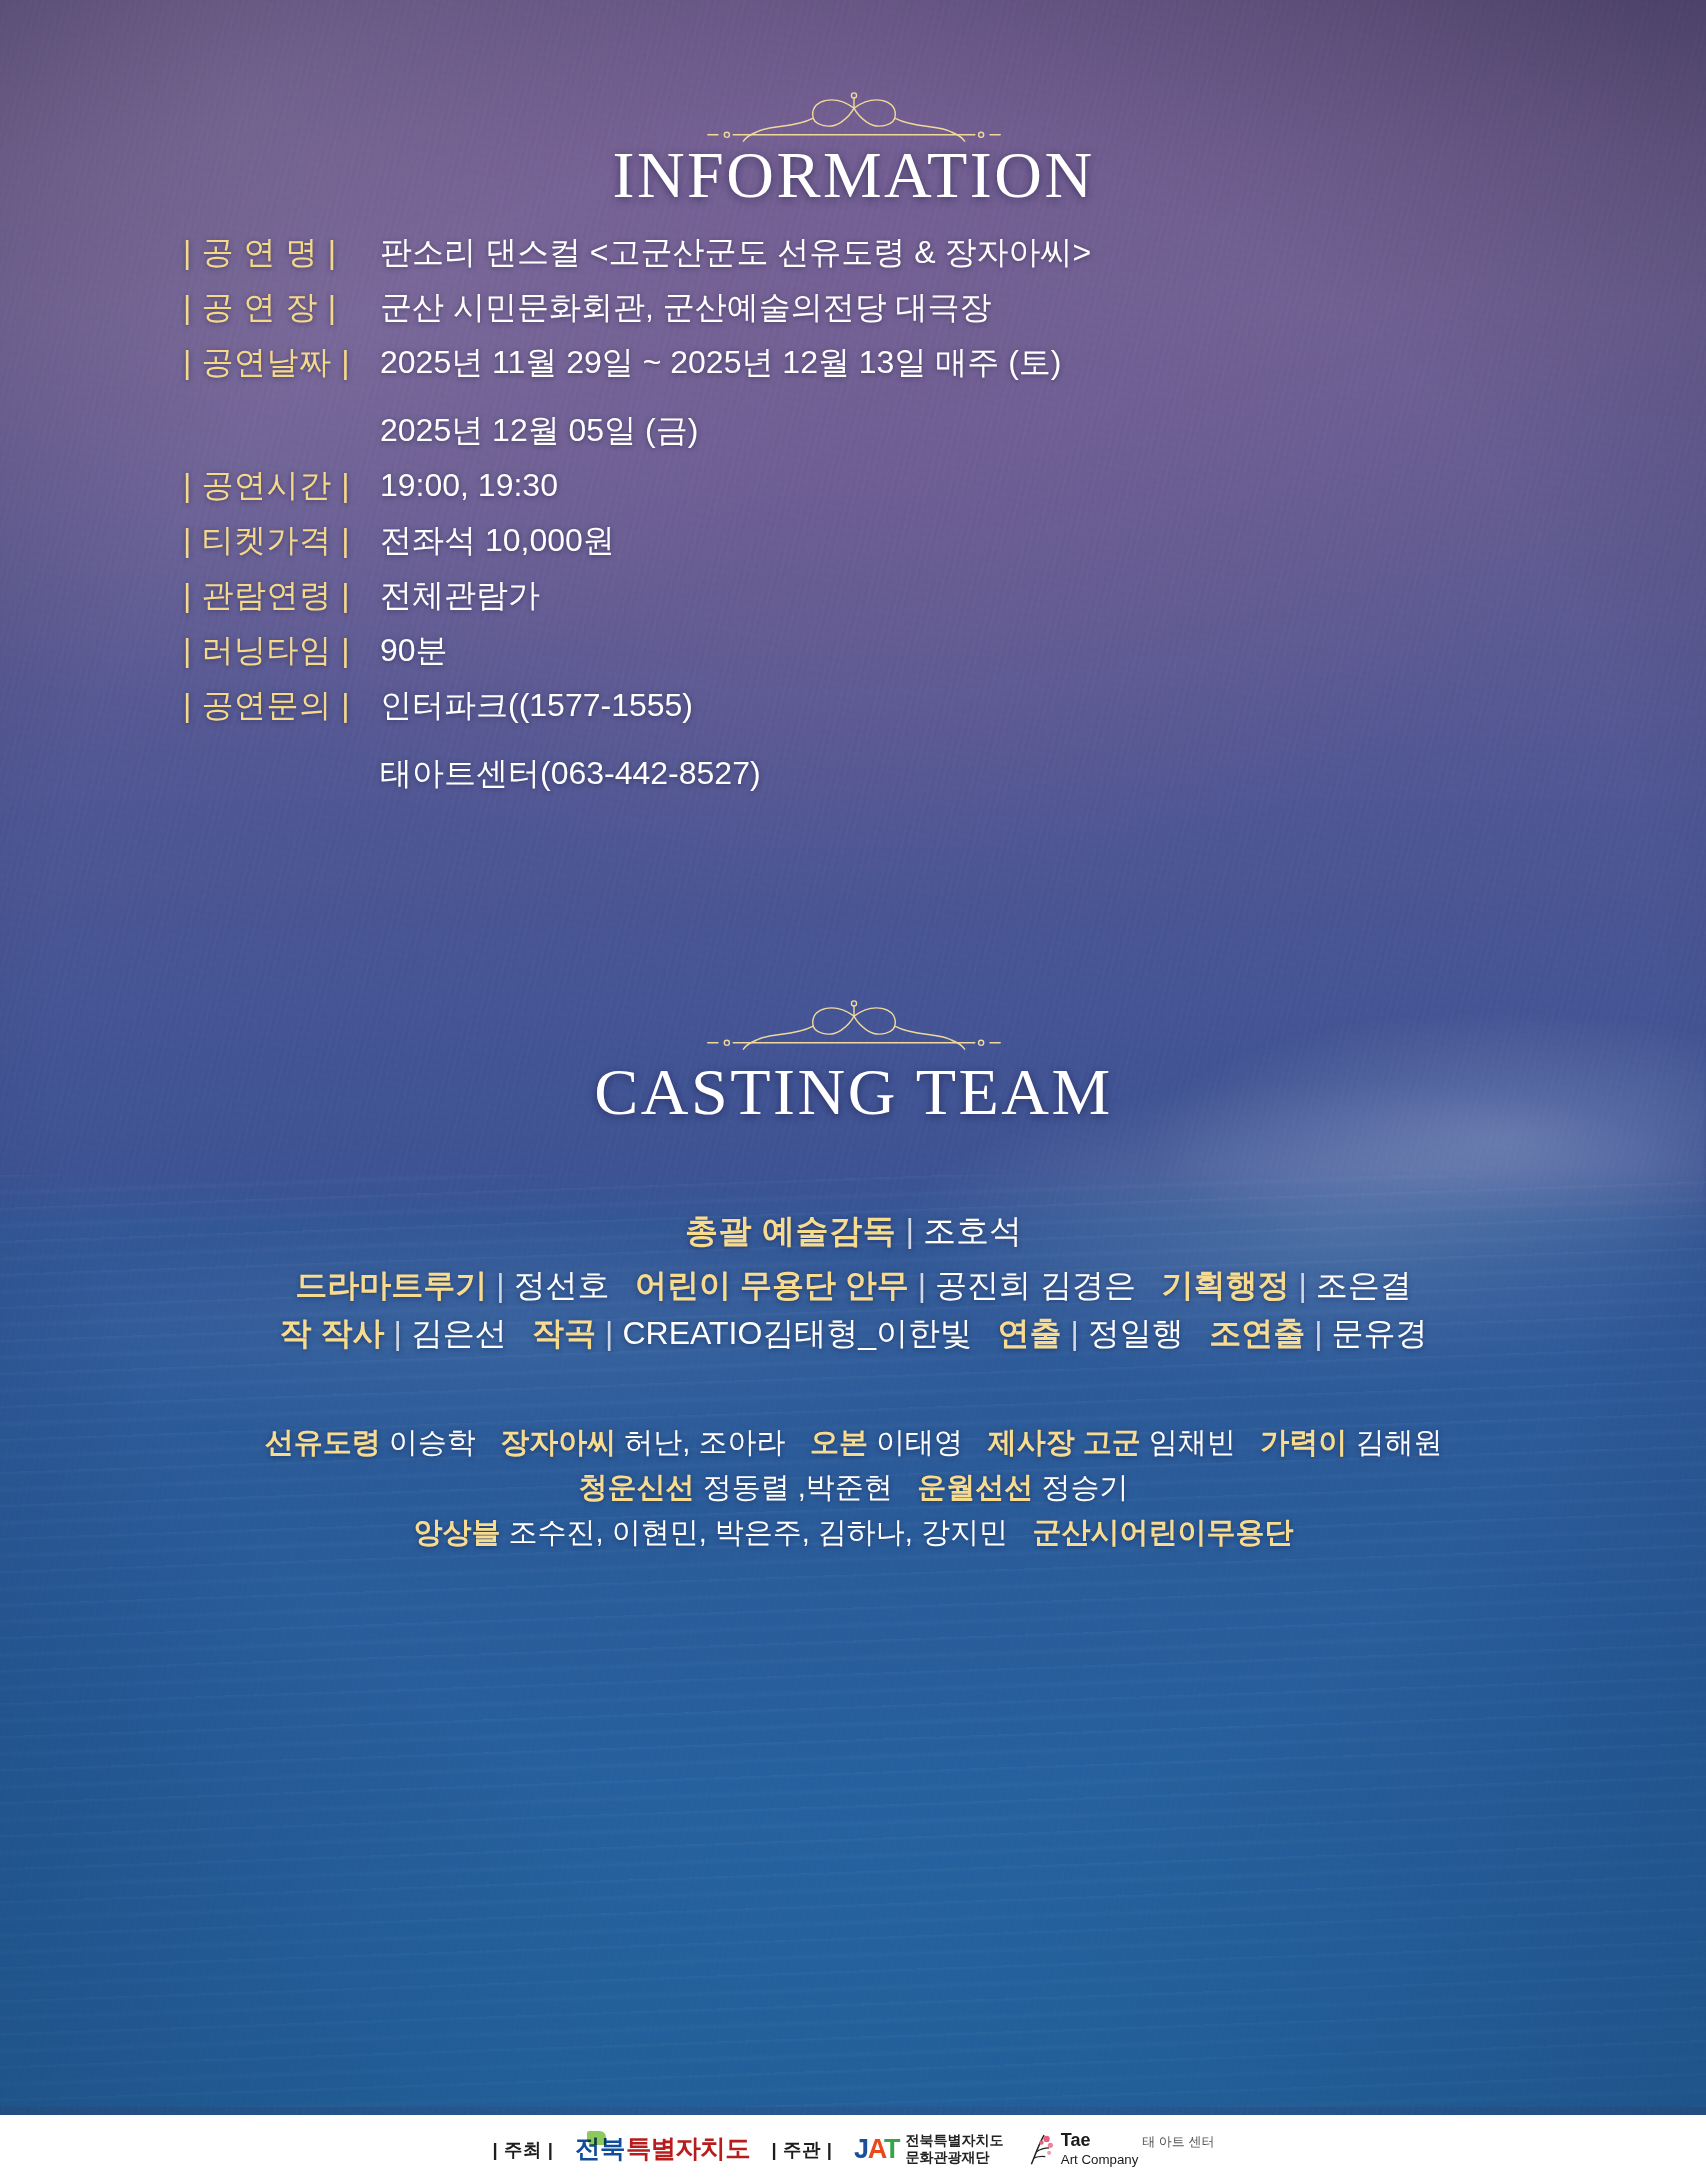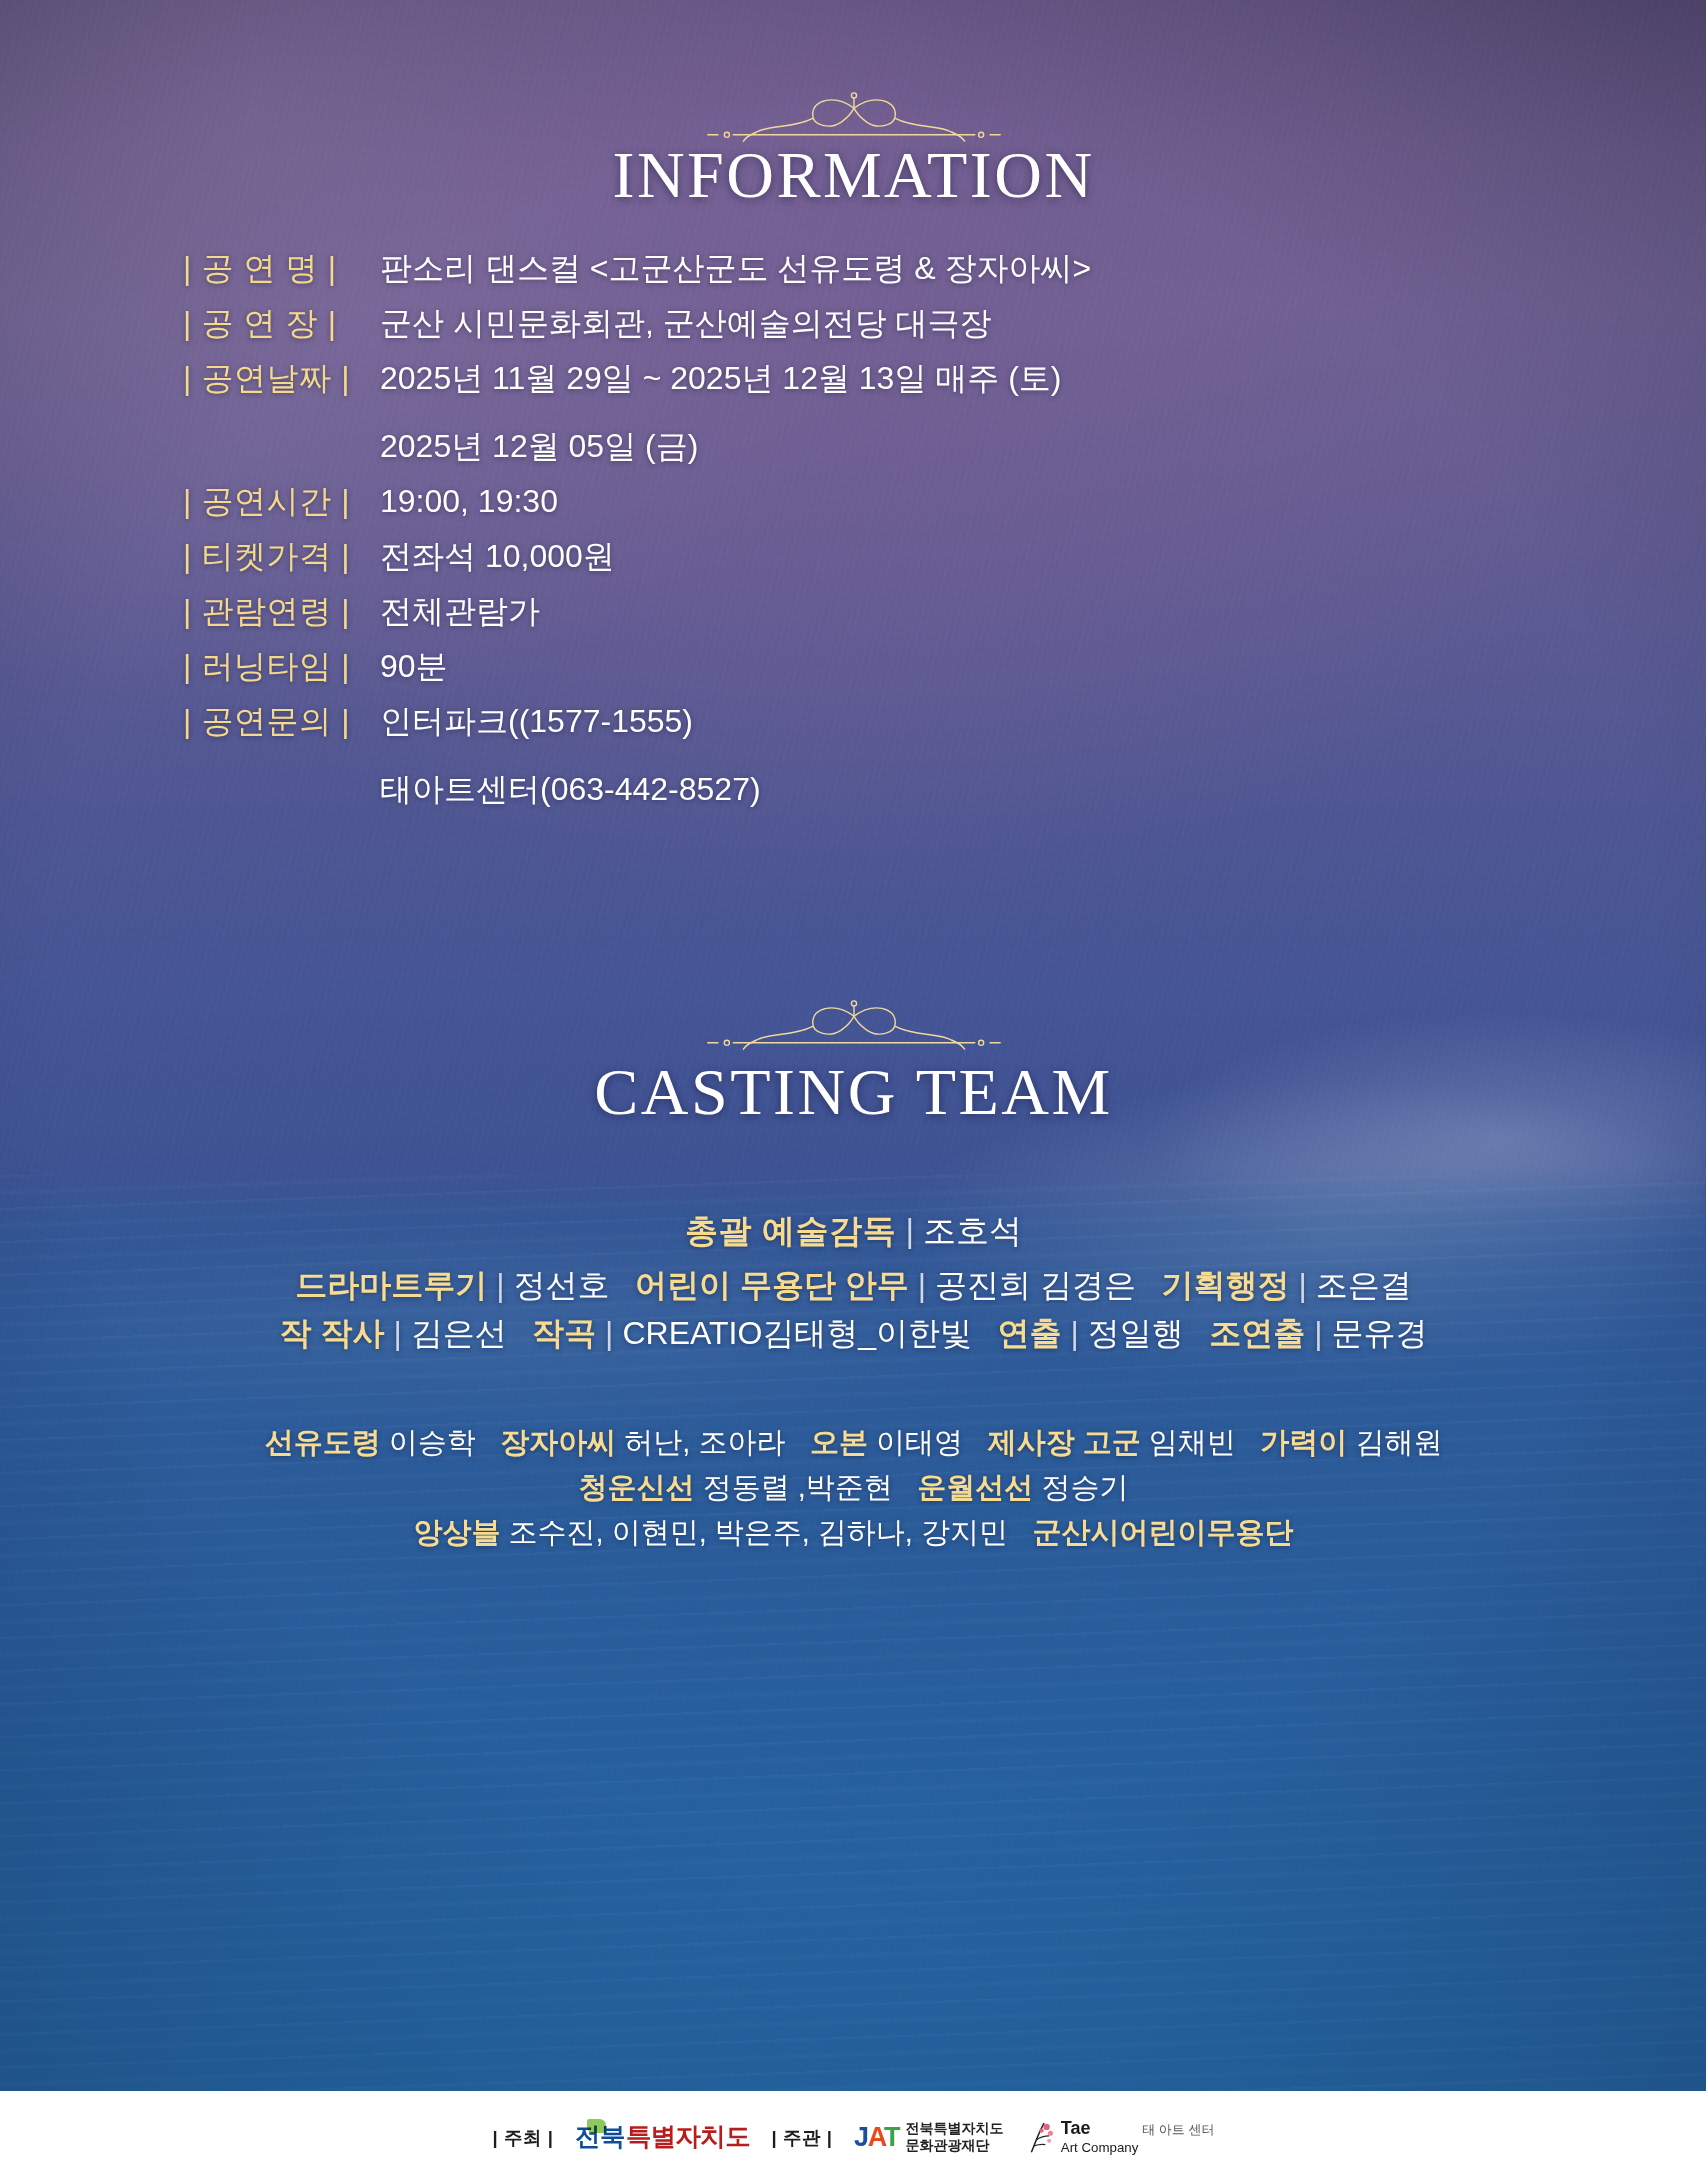--- a/index.html
+++ b/index.html
@@ -120,21 +120,21 @@
     font-size: 66px;
   }
   #casting-heading {
     top: 1054px;
     font-size: 66px;
   }
 
   
   .info-block {
     position: absolute;
-    top: 248px;
+    top: 232px;
     left: 183px;
     width: 1366px;
   }
   .info-row {
     display: flex;
     align-items: flex-start;
     margin-bottom: 14px;
   }
   .info-label {
     width: 197px;
@@ -213,21 +213,21 @@
   }
   .cast-line .gold {
     color: #f7dc90;
     font-weight: bold;
   }
 
   
   .footer {
     position: absolute;
     left: 0; right: 0; bottom: 0;
-    height: 92px;
+    height: 68px;
     background: #ffffff;
     display: flex;
     align-items: center;
     justify-content: center;
     gap: 21.6px;
   }
   .footer-tag {
     font-size: 18.4px;
     color: #1d1d1d;
     font-weight: bold;

